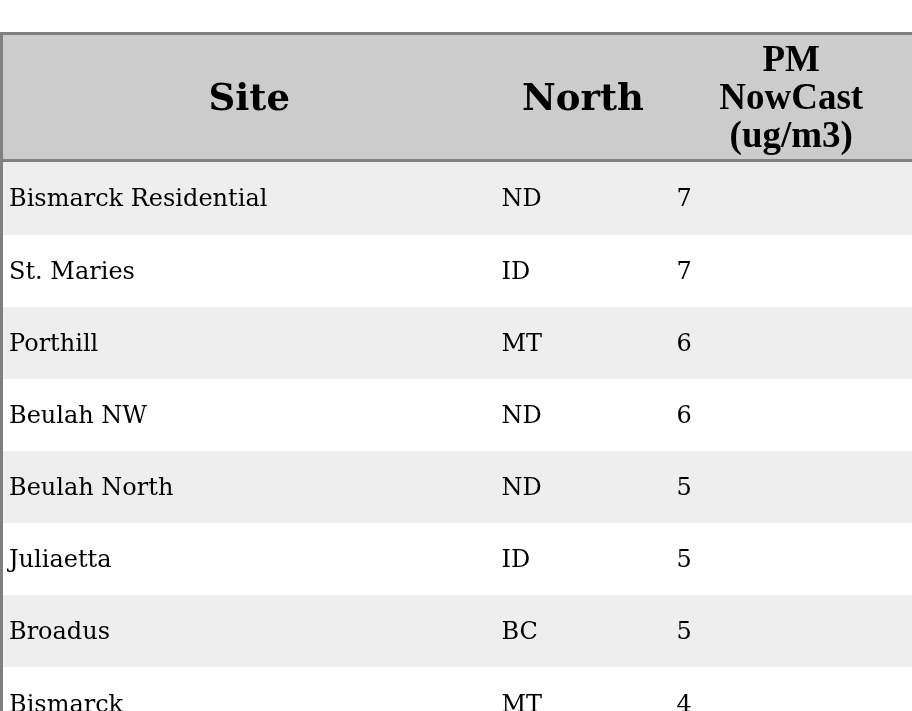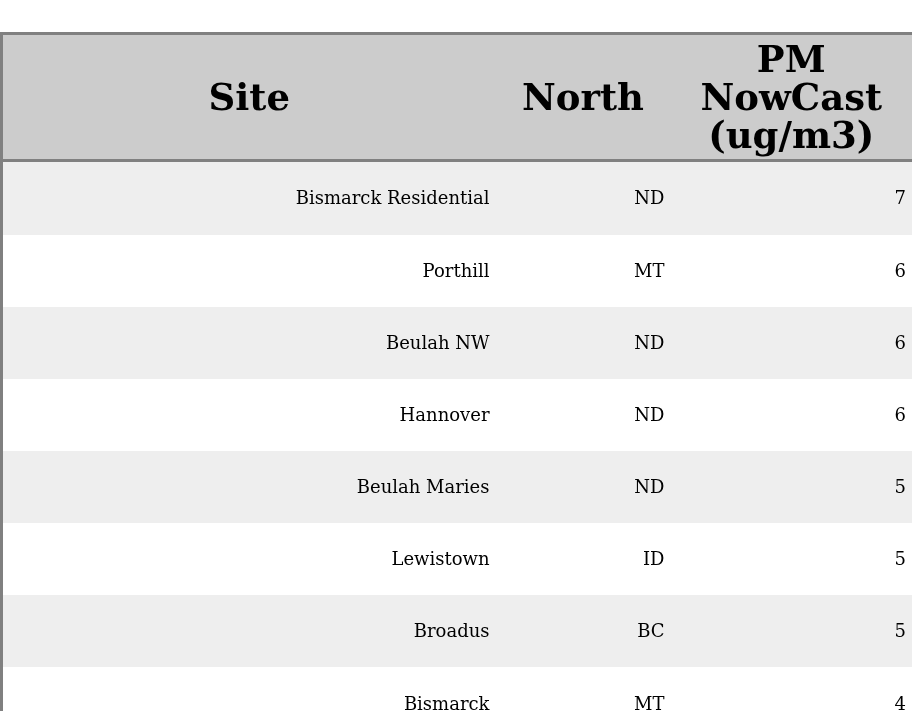--- a/index.html
+++ b/index.html
@@ -34,26 +34,27 @@
     vertical-align: middle;
     text-align: center;
     font-weight: bold;
     font-size: 37px;
     line-height: 38px;
     padding: 0 8px;
   }
   thead th .wrap-label {
     display: inline-block;
     max-width: 185px; 
+    font-family: Liberation Serif, serif;
   }
   tbody td {
     height: 57.8px;
     vertical-align: middle;
-    text-align: right;
-    font-size: 18px;
+    text-align: left;
+    font-size: 24px;
     line-height: 34px;
     padding: 0 6px;
     border: none;
   }
   tbody tr:nth-child(odd)  { background: #eeeeee; }
   tbody tr:nth-child(even) { background: #ffffff; }
 </style>
 </head>
 <body>
 
@@ -73,41 +74,41 @@
         </th>
       </tr>
     </thead>
     <tbody>
       <tr>
         <td>Bismarck Residential</td>
         <td>ND</td>
         <td>7</td>
       </tr>
       <tr>
+        <td>St. Maries</td>
+        <td>ID</td>
+        <td>7</td>
+      </tr>
+      <tr>
         <td>Porthill</td>
         <td>MT</td>
         <td>6</td>
       </tr>
       <tr>
         <td>Beulah NW</td>
         <td>ND</td>
         <td>6</td>
       </tr>
       <tr>
-        <td>Hannover</td>
-        <td>ND</td>
-        <td>6</td>
-      </tr>
-      <tr>
-        <td>Beulah Maries</td>
+        <td>Beulah North</td>
         <td>ND</td>
         <td>5</td>
       </tr>
       <tr>
-        <td>Lewistown</td>
+        <td>Juliaetta</td>
         <td>ID</td>
         <td>5</td>
       </tr>
       <tr>
         <td>Broadus</td>
         <td>BC</td>
         <td>5</td>
       </tr>
       <tr>
         <td>Bismarck</td>

